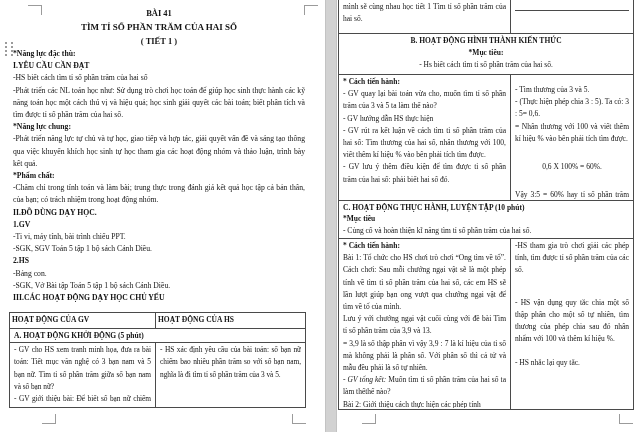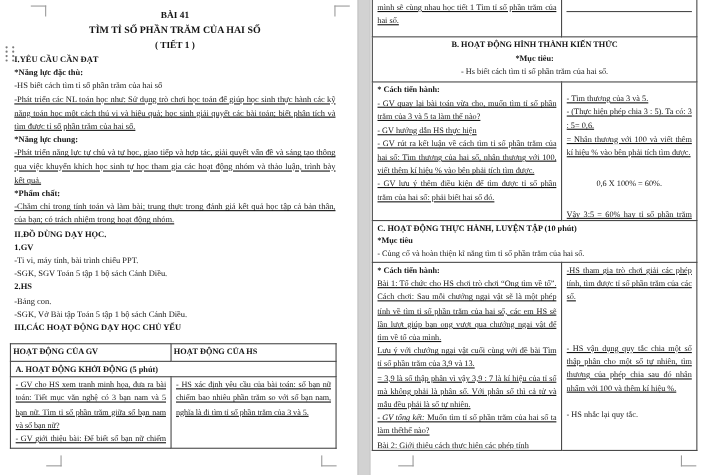--- a/index.html
+++ b/index.html
@@ -26,21 +26,21 @@
   #handle{position:absolute;left:5px;top:42px;width:9px;height:15px;
           display:grid;grid-template-columns:2px 2px;grid-template-rows:repeat(4,2px);
           column-gap:4px;row-gap:2px;cursor:grab;}
   #handle i{background:#7a7a7a;border-radius:50%;}
 
   
   #p1c{position:absolute;left:13px;top:6px;width:292px;font-size:7.7px;line-height:12.2px;}
   .tline{text-align:center;font-weight:bold;font-size:8.5px;line-height:14px;}
   .tline.big{font-size:9px;}
   .hd{font-weight:bold;}
-  .para{text-align:justify;margin:0;text-decoration:underline;}
+  .para{text-align:justify;margin:0;}
   .pln{margin:0;}
 
   table{border-collapse:collapse;table-layout:fixed;}
   td,th{vertical-align:top;border:1px solid #4a4a4a;padding:1px 4px;
         font-size:7.5px;line-height:12.2px;font-weight:normal;}
   .clip{overflow:hidden;}
 
   #t1{width:297px;margin-left:-4px;margin-top:8px;}
   #t1 th{text-align:left;font-weight:bold;padding:1px 2px;}
   #t1 th .clip{height:13px;}
@@ -50,21 +50,21 @@
   #t2{position:absolute;left:1px;top:0;width:296px;}
   #t2 .r1 td{border-top:none;}
   #t2 .c1{height:31px;}
   .stub{height:9px;border-bottom:1px solid #4a4a4a;margin:0 -4px;}
   #t2 .c2{height:38px;text-align:center;}
   #t2 .c3{height:123px;}
   #t2 .c4{height:35px;line-height:11.4px;}
   #t2 .c5{height:168px;}
   .off1{margin-top:8px;}
   .ctr{text-align:center;margin:16px;}
-  .mt34{margin-top:34px;}
+  .mt34{margin-top:20px;}
   .mt12{margin-top:12px;}
   .it{font-style:italic;}
 </style>
 </head>
 <body>
 
 <div id="page1" class="page">
 
   <div id="handle">
     <i></i>
@@ -80,22 +80,22 @@
   <div class="mark tl" style="left:28px;top:5px;"></div>
   <div class="mark tr" style="left:304px;top:5px;"></div>
   <div class="mark bl" style="left:42px;top:414px;"></div>
   <div class="mark br" style="left:292px;top:414px;"></div>
 
   <div id="p1c">
     <div class="tline">BÀI 41</div>
     <div class="tline big">TÌM TỈ SỐ PHẦN TRĂM CỦA HAI SỐ</div>
     <div class="tline">( TIẾT 1 )</div>
 
+    <div class="hd">*Năng lực đặc thù:</div>
     <div class="hd">I.YÊU CẦU CẦN ĐẠT</div>
-    <div class="hd">*Năng lực đặc thù:</div>
     <p class="pln">-HS biết cách tìm tỉ số phần trăm của hai số</p>
     <p class="para">-Phát triển các NL toán học như: Sử dụng trò chơi học toán để giúp học sinh thực hành các kỹ năng toán học một cách thú vị và hiệu quả; học sinh giải quyết các bài toán; biết phân tích và tìm được tỉ số phần trăm của hai số.</p>
     <div class="hd">*Năng lực chung:</div>
     <p class="para">-Phát triển năng lực tự chủ và tự học, giao tiếp và hợp tác, giải quyết vấn đề và sáng tạo thông qua việc khuyến khích học sinh tự học tham gia các hoạt động nhóm và thảo luận, trình bày kết quả.</p>
     <div class="hd">*Phẩm chất:</div>
     <p class="para">-Chăm chỉ trong tính toán và làm bài; trung thực trong đánh giá kết quả học tập cả bản thân, của bạn; có trách nhiệm trong hoạt động nhóm.</p>
     <div class="hd">II.ĐỒ DÙNG DẠY HỌC.</div>
     <div class="hd">1.GV</div>
     <p class="pln">-Ti vi, máy tính, bài trình chiếu PPT.</p>
     <p class="pln">-SGK, SGV Toán 5 tập 1 bộ sách Cánh Diều.</p>

